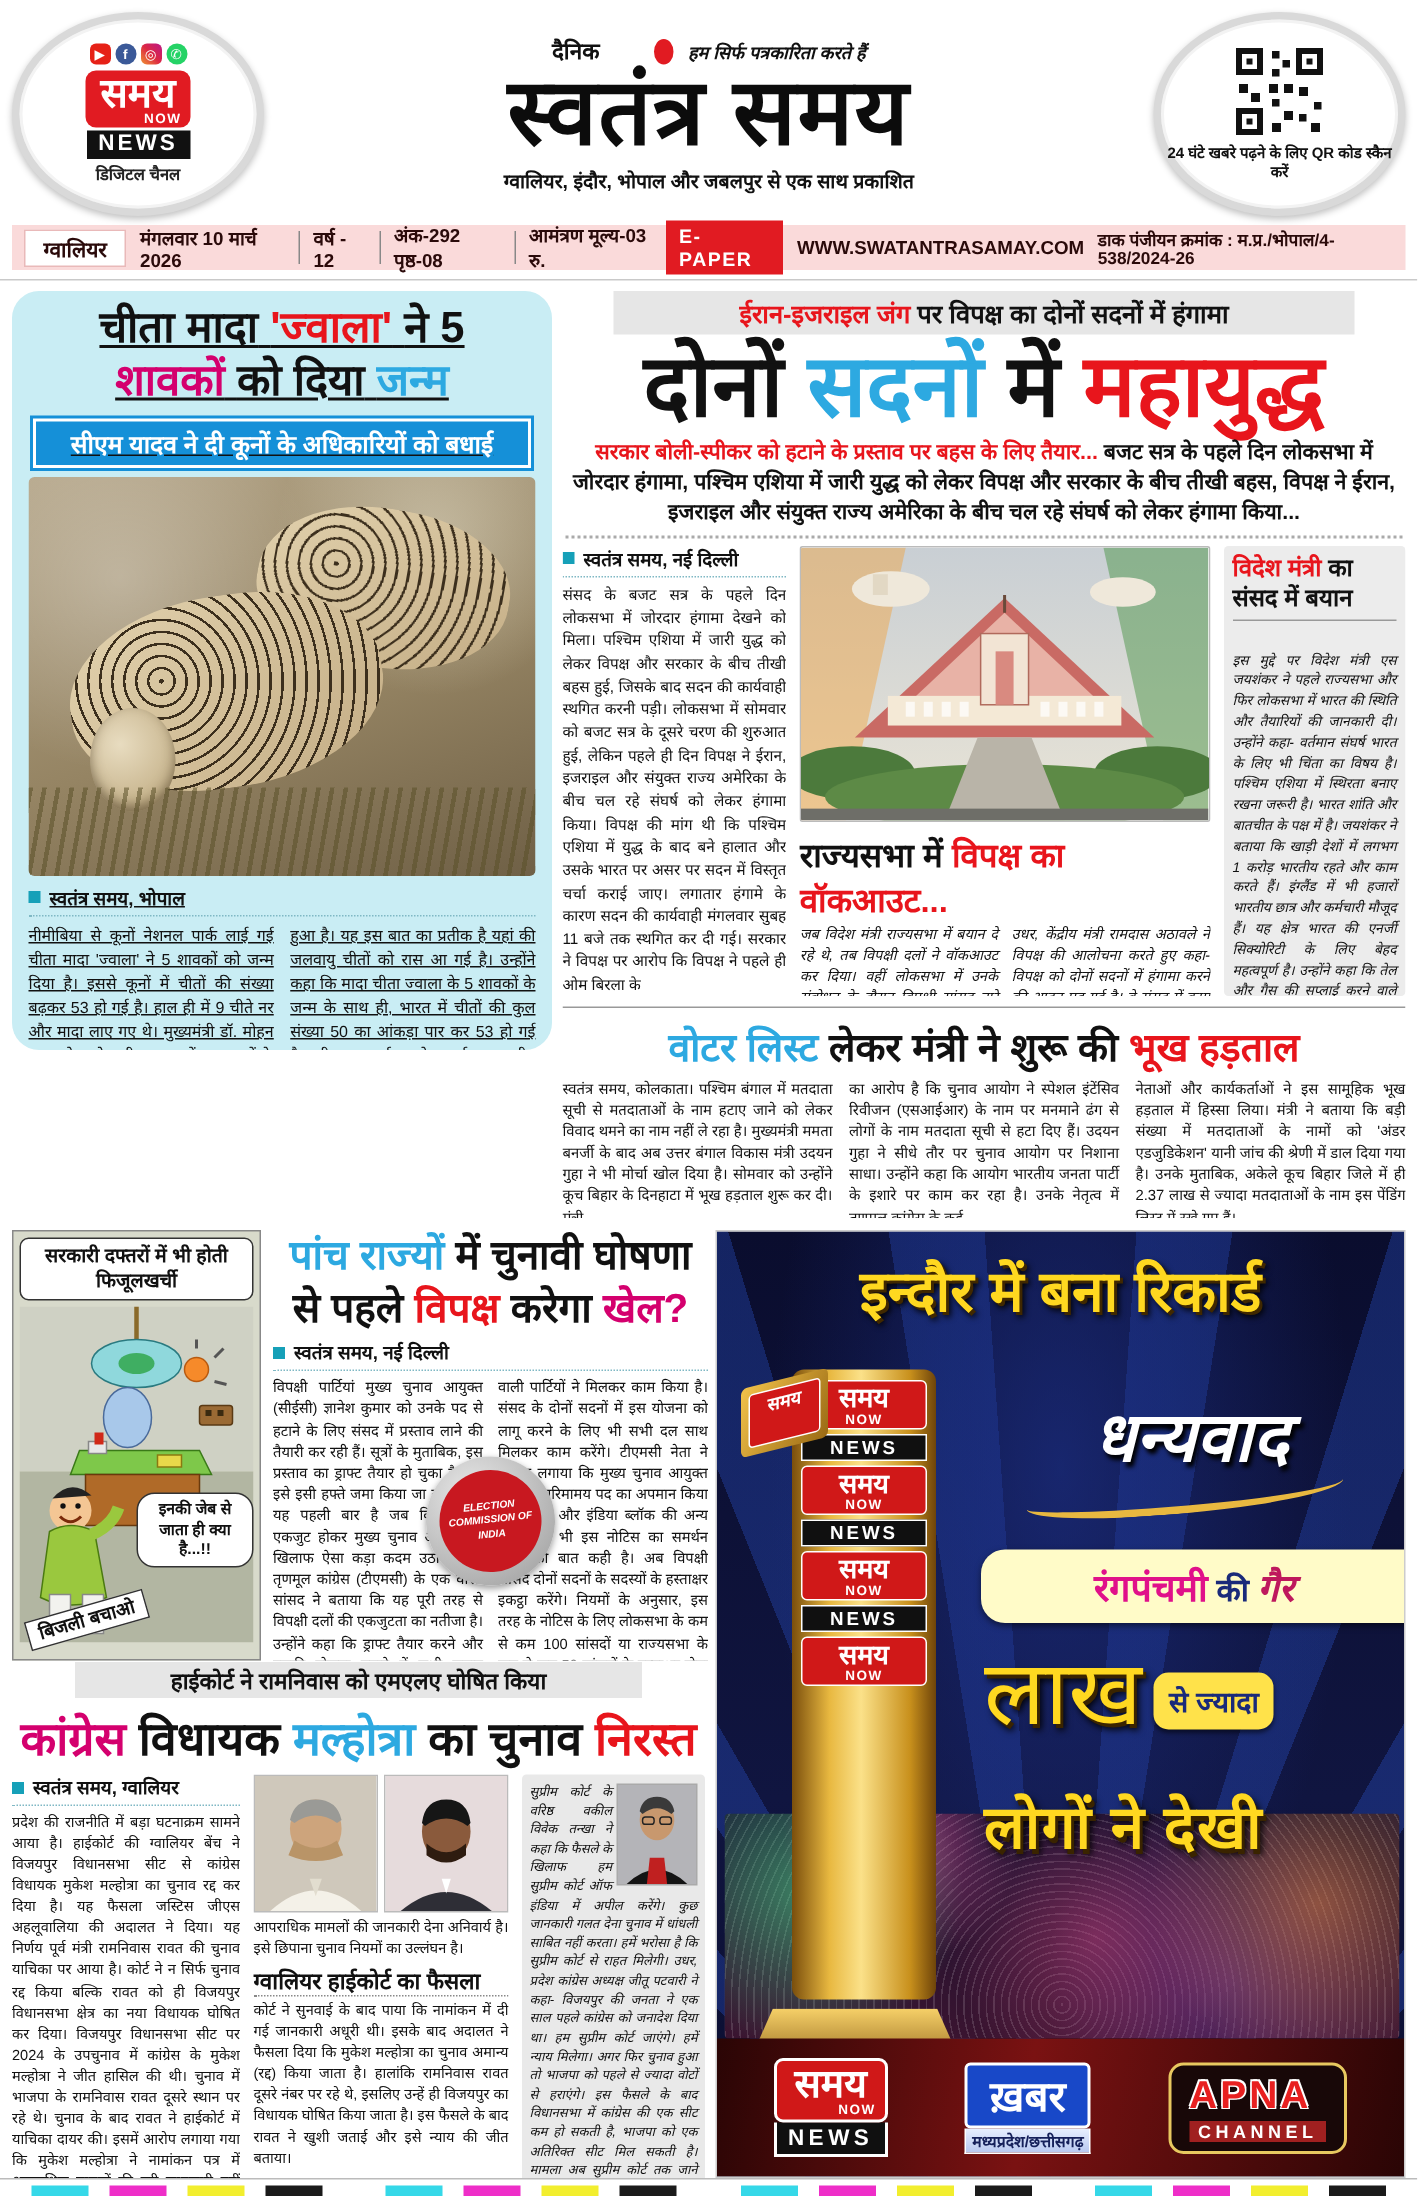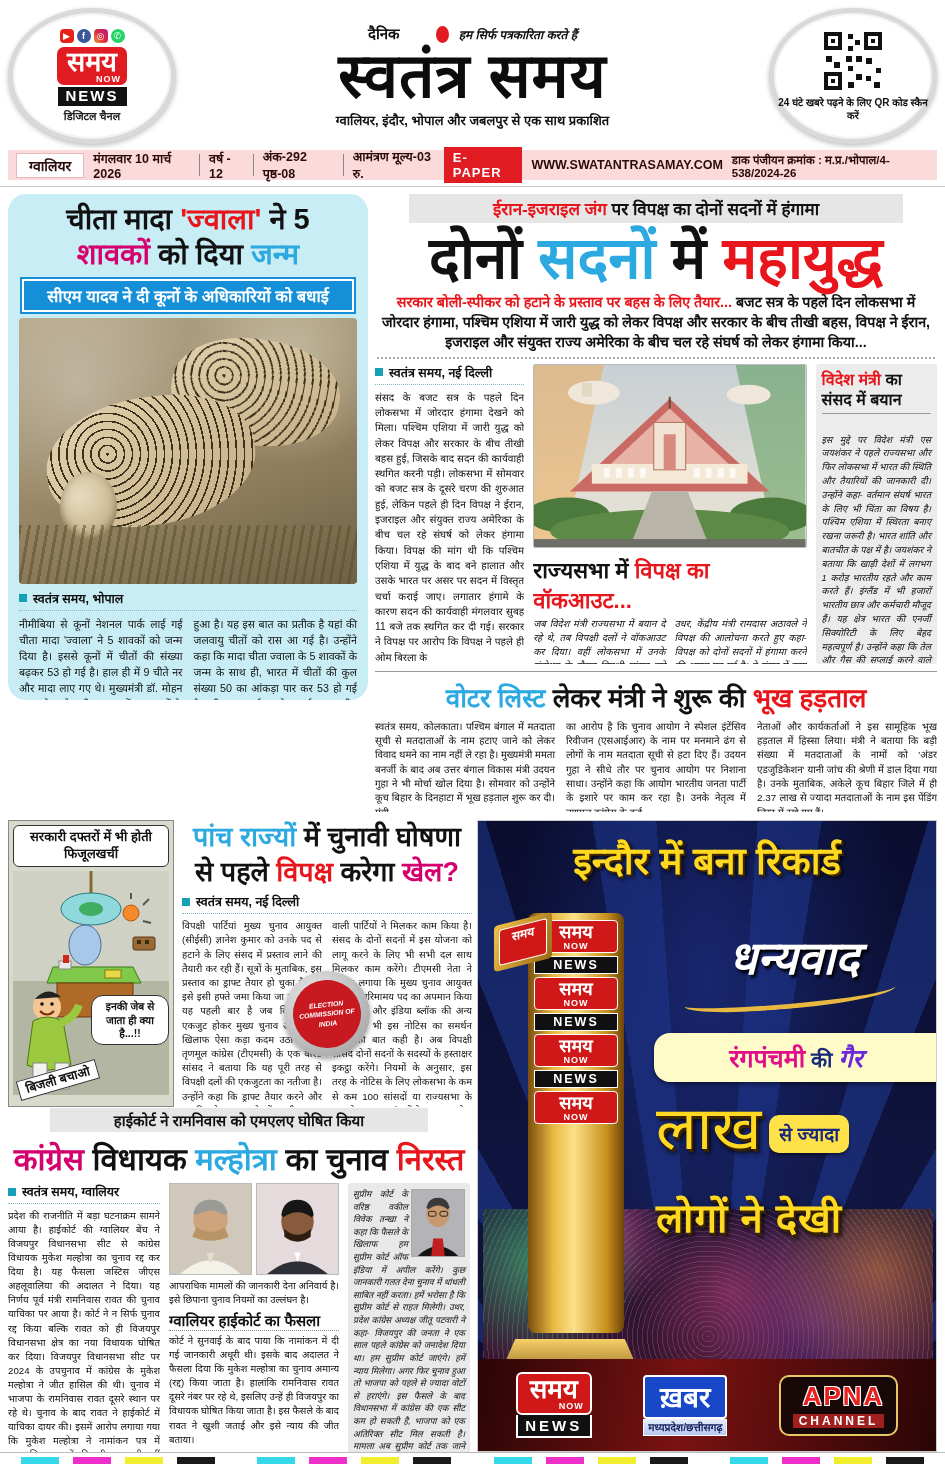--- a/index.html
+++ b/index.html
@@ -34,21 +34,21 @@
   
   .infobar{position:absolute;left:8px;top:150px;width:929px;height:30px;background:#fadada;
            display:flex;align-items:center;gap:9px;padding:0 8px;font-size:12.5px;font-weight:bold;color:#2a0a0a;}
   .edition{background:#fff;border:1px solid #e9b9b9;padding:2px 12px;font-size:14px;}
   .sep{border-left:1.5px solid #888;align-self:stretch;margin:4px 0;}
   .epaper{background:#e11b22;color:#fff;padding:3px 9px;font-size:13px;letter-spacing:1px;}
   .postal{margin-left:auto;font-size:11.5px;}
   .hdr-rule{position:absolute;left:0;top:186px;width:945px;border-top:1.5px solid #c9c9c9;}
   
   .chbox{position:absolute;left:8px;top:194px;width:360px;height:506px;background:#c9edf4;
-         border-radius:18px;padding:8px 11px;overflow:hidden;}
+         border-radius:18px;padding:8px 11px;overflow:hidden;text-decoration:underline;}
   .ch-head{text-align:center;font-size:29px;font-weight:bold;line-height:1.2;}
   .ch-sub{background:#1590d8;border:2px solid #fff;box-shadow:0 0 0 2px #1590d8;color:#fff;
           font-size:16.5px;font-weight:bold;text-align:center;padding:3px 2px;margin:7px 3px 6px 3px;}
   .ch-photo{height:266px;margin:4px 0 6px 0;border-radius:4px;position:relative;overflow:hidden;
       background:
        radial-gradient(circle at 18% 25%, rgba(255,255,255,.28), transparent 38%),
        radial-gradient(circle at 80% 15%, rgba(230,225,205,.5), transparent 30%),
        linear-gradient(160deg,#b3a487,#958463 55%,#6f6046);}
   .cat{position:absolute;border-radius:50% 45% 50% 45%;
        background:
@@ -153,21 +153,21 @@
          background:linear-gradient(#f6d068,#7a4e0c);clip-path:polygon(14% 0,86% 0,100% 100%,0 100%);}
   .tbase-band{position:absolute;bottom:14px;left:8px;right:8px;height:10px;background:#5a3808;
          border-radius:3px;opacity:.8;}
   .thanks{position:absolute;left:188px;top:104px;width:256px;text-align:center;color:#fff;font-size:46px;
           font-weight:bold;font-style:italic;font-family:"DejaVu Serif","Liberation Serif",serif;
           text-shadow:2px 3px 3px #000;}
   .swoosh{position:absolute;left:206px;top:162px;width:212px;height:26px;border-bottom:5px solid #e8b840;
           border-radius:0 0 80% 50%;transform:rotate(-4deg);}
   .band{position:absolute;left:176px;top:212px;width:284px;background:#fffbc8;border-radius:16px 0 0 16px;
         padding:7px 2px;text-align:center;font-size:25px;font-weight:bold;box-shadow:0 2px 4px rgba(0,0,0,.5);}
-  .band .b1{color:#e0108a;} .band .b2{color:#1a2a7a;font-size:21px;} .band .b3{color:#6d28d9;font-style:italic;font-family:Liberation Mono, monospace;}
+  .band .b1{color:#e0108a;} .band .b2{color:#1a2a7a;font-size:21px;} .band .b3{color:#be185d;font-style:italic;font-family:Liberation Mono, monospace;}
   .lakh-row{position:absolute;left:178px;top:278px;width:282px;display:flex;align-items:flex-start;gap:8px;}
   .lakh{font-size:60px;font-weight:normal;color:#ffd820;line-height:1;text-shadow:2px 3px 0 #3a2400,3px 4px 5px #000;}
   .chip{background:#ffe24a;color:#1a2a7a;font-size:19px;font-weight:bold;border-radius:10px;
         padding:6px 10px;margin-top:16px;white-space:nowrap;box-shadow:0 2px 3px rgba(0,0,0,.5);}
   .seen{position:absolute;left:178px;top:368px;width:282px;font-size:40px;color:#ffd820;font-weight:bold;
         text-shadow:2px 3px 0 #3a2400,3px 4px 5px #000;letter-spacing:1px;}
   .crowd{position:absolute;left:5px;bottom:92px;width:450px;height:150px;border-radius:3px;
       background:
        radial-gradient(circle at 12% 35%, rgba(80,220,140,.55), transparent 26%),
        radial-gradient(circle at 26% 15%, rgba(245,90,170,.55), transparent 22%),
@@ -183,21 +183,21 @@
   .lg-sbox{position:relative;background:#d01818;border:2px solid #fff;border-radius:6px;
            padding:1px 12px 10px 12px;color:#fff;font-size:26px;font-weight:bold;line-height:1.1;}
   .lg-sbox .now{position:absolute;right:6px;bottom:1px;font-size:9px;font-weight:bold;letter-spacing:1px;}
   .lg-snews{background:#101010;border:2px solid #fff;border-top:none;color:#fff;font-weight:bold;
             font-size:15px;letter-spacing:3px;line-height:1.4;}
   .lg-khabar{text-align:center;}
   .lg-kbox{background:#1848c8;border:2px solid #fff;border-radius:4px;padding:0 14px 2px 14px;
            color:#fff;font-size:28px;font-weight:bold;}
   .lg-ksub{background:linear-gradient(#e8f0ff,#b8c8f0);color:#15205a;font-size:10.5px;font-weight:bold;
            border:1px solid #fff;border-top:none;padding:1px 4px;}
-  .lg-apna{background:#180808;border:2.5px solid #e8c860;border-radius:10px;padding:4px 12px 6px 12px;text-align:right;}
+  .lg-apna{background:#180808;border:2.5px solid #e8c860;border-radius:10px;padding:4px 12px 6px 12px;text-align:left;}
   .lg-apna .apna{color:#e82020;font-size:26px;font-weight:bold;letter-spacing:2px;
                  text-shadow:-1px -1px 0 #fff,1px -1px 0 #fff,-1px 1px 0 #fff,1px 1px 0 #fff;}
   .lg-apna .chan{color:#fff;font-size:12px;font-weight:bold;letter-spacing:3px;background:#a02020;
                  padding:0 6px;margin-top:2px;}
   
   .botrule{position:absolute;left:0;top:1452px;width:945px;border-top:1px solid #bbb;}
   .regbars{position:absolute;left:0;top:1457px;width:945px;display:flex;justify-content:space-around;}
   .rgroup{display:flex;gap:14px;}
   .rg{width:38px;height:7px;}
   .rg-c{background:#35d8e8;} .rg-m{background:#ee2ec8;} .rg-y{background:#f2ee2e;} .rg-k{background:#1a1a1a;}

